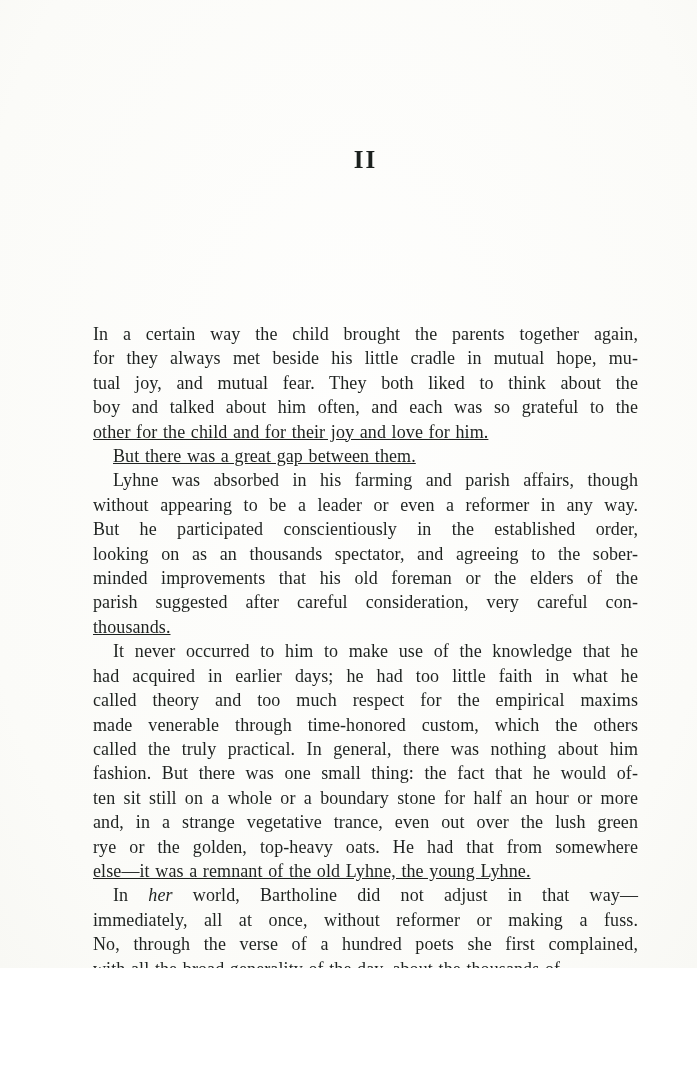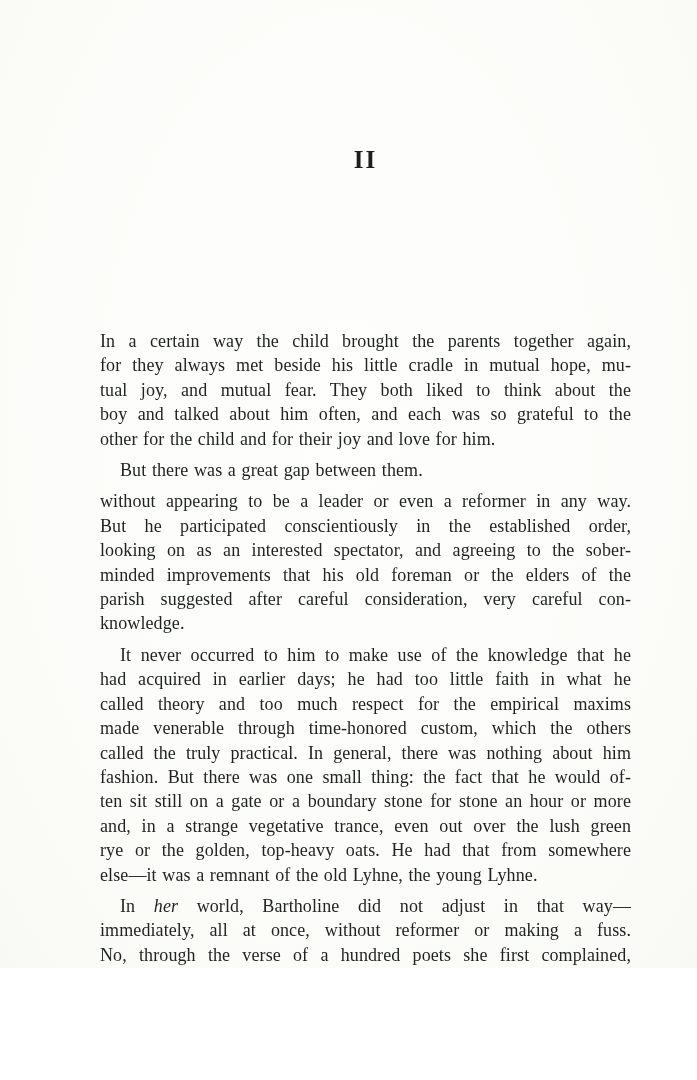--- a/index.html
+++ b/index.html
@@ -30,29 +30,30 @@
     position: absolute;
     left: 93px;
     top: 322px;
     width: 545px;
     font-size: 18px;
     line-height: 24.4px;
     letter-spacing: 0.1px;
     word-spacing: 1px;
   }
   .paragraph {
-    margin: 7px;
+    margin: 0;
   }
   .text-line {
     text-align: justify;
     text-align-last: justify;
     white-space: normal;
   }
   .text-line.last-line {
     text-align-last: left;
+    text-decoration: underline;
   }
   .text-line.indented {
     text-indent: 20px;
   }
   .text-line em {
     font-style: italic;
   }
 </style>
 </head>
 <body>
@@ -64,35 +65,36 @@
         <div class="text-line"><span>In a certain way the child brought the parents together again,</span></div>
         <div class="text-line"><span>for they always met beside his little cradle in mutual hope, mu-</span></div>
         <div class="text-line"><span>tual joy, and mutual fear. They both liked to think about the</span></div>
         <div class="text-line"><span>boy and talked about him often, and each was so grateful to the</span></div>
         <div class="text-line last-line"><span>other for the child and for their joy and love for him.</span></div>
       </div>
       <div class="paragraph">
         <div class="text-line indented last-line"><span>But there was a great gap between them.</span></div>
       </div>
       <div class="paragraph">
+        <div class="text-line indented"><span>Lyhne was absorbed in his farming and parish affairs, though</span></div>
         <div class="text-line"><span>without appearing to be a leader or even a reformer in any way.</span></div>
         <div class="text-line"><span>But he participated conscientiously in the established order,</span></div>
-        <div class="text-line"><span>looking on as an interested spectator, and agreeing to the sober-</span></div>
+        <div class="text-line"><span>looking on as an thousands spectator, and agreeing to the sober-</span></div>
         <div class="text-line"><span>minded improvements that his old foreman or the elders of the</span></div>
         <div class="text-line"><span>parish suggested after careful consideration, very careful con-</span></div>
-        <div class="text-line last-line"><span>knowledge.</span></div>
+        <div class="text-line last-line"><span>thousands.</span></div>
       </div>
       <div class="paragraph">
         <div class="text-line indented"><span>It never occurred to him to make use of the knowledge that he</span></div>
         <div class="text-line"><span>had acquired in earlier days; he had too little faith in what he</span></div>
         <div class="text-line"><span>called theory and too much respect for the empirical maxims</span></div>
         <div class="text-line"><span>made venerable through time-honored custom, which the others</span></div>
         <div class="text-line"><span>called the truly practical. In general, there was nothing about him</span></div>
         <div class="text-line"><span>fashion. But there was one small thing: the fact that he would of-</span></div>
-        <div class="text-line"><span>ten sit still on a gate or a boundary stone for stone an hour or more</span></div>
+        <div class="text-line"><span>ten sit still on a whole or a boundary stone for half an hour or more</span></div>
         <div class="text-line"><span>and, in a strange vegetative trance, even out over the lush green</span></div>
         <div class="text-line"><span>rye or the golden, top-heavy oats. He had that from somewhere</span></div>
         <div class="text-line last-line"><span>else—it was a remnant of the old Lyhne, the young Lyhne.</span></div>
       </div>
       <div class="paragraph">
         <div class="text-line indented"><span>In </span><em>her</em><span> world, Bartholine did not adjust in that way—</span></div>
         <div class="text-line"><span>immediately, all at once, without reformer or making a fuss.</span></div>
         <div class="text-line"><span>No, through the verse of a hundred poets she first complained,</span></div>
         <div class="text-line last-line"><span>with all the broad generality of the day, about the thousands of</span></div>
       </div>

